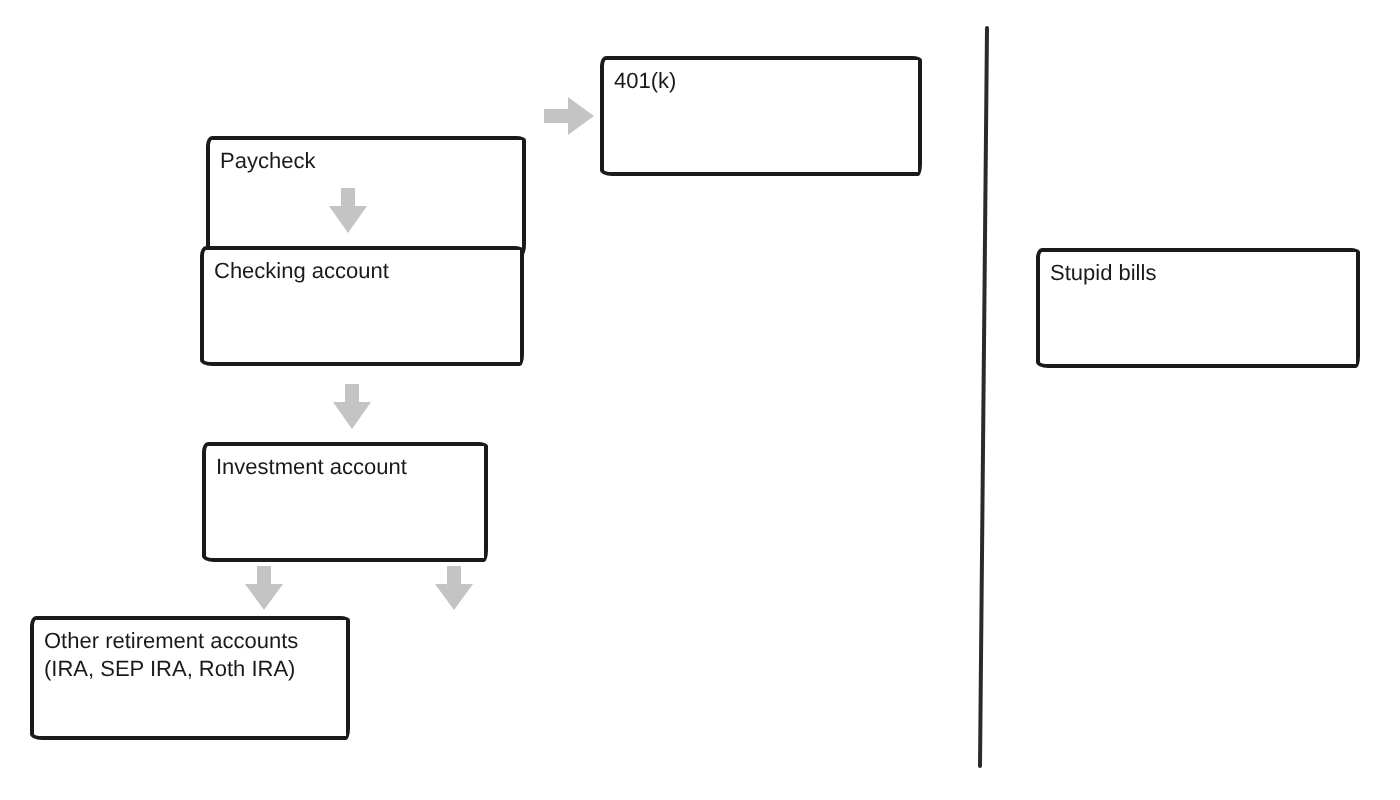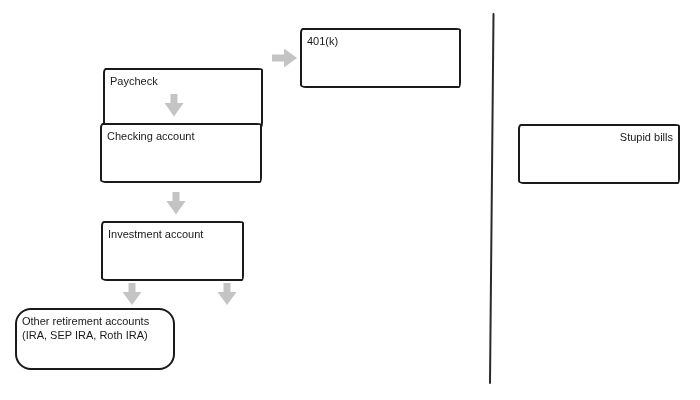--- a/index.html
+++ b/index.html
@@ -30,23 +30,23 @@
     padding:4px 5px 0 5px;
     font-size:11px;
     line-height:1.3;
     color:var(--text);
     white-space:pre-line;
   }
   .n-paycheck   {left:103px; top:28px;  width:160px; height:60px;margin-top:40px;}
   .n-k401       {left:300px; top:28px;  width:161px; height:60px;}
   .n-checking   {left:100px; top:123px; width:162px; height:60px;}
   .n-investment {left:101px; top:221px; width:143px; height:60px;}
-  .n-other      {left:15px;  top:308px; width:160px; height:62px;border-radius:16px;}
+  .n-other      {left:15px;  top:308px; width:160px; height:62px;}
   .n-taxable    {left:191px; top:308px; width:162px; height:61px;}
-  .n-bills      {left:518px; top:124px; width:162px; height:60px;text-align:right;}
+  .n-bills      {left:518px; top:124px; width:162px; height:60px;}
 
   .arr{position:absolute; color:var(--arrow); line-height:0;}
   .arr svg{display:block;}
   .a-right {left:271px; top:46px;}
   .a-down1 {left:162px; top:93px;}
   .a-down2 {left:164px; top:191px;}
   .a-down3 {left:120px; top:283px;}
   .a-down4 {left:215px; top:283px;}
 
   .divider-svg{position:absolute; left:0; top:0; pointer-events:none;}

